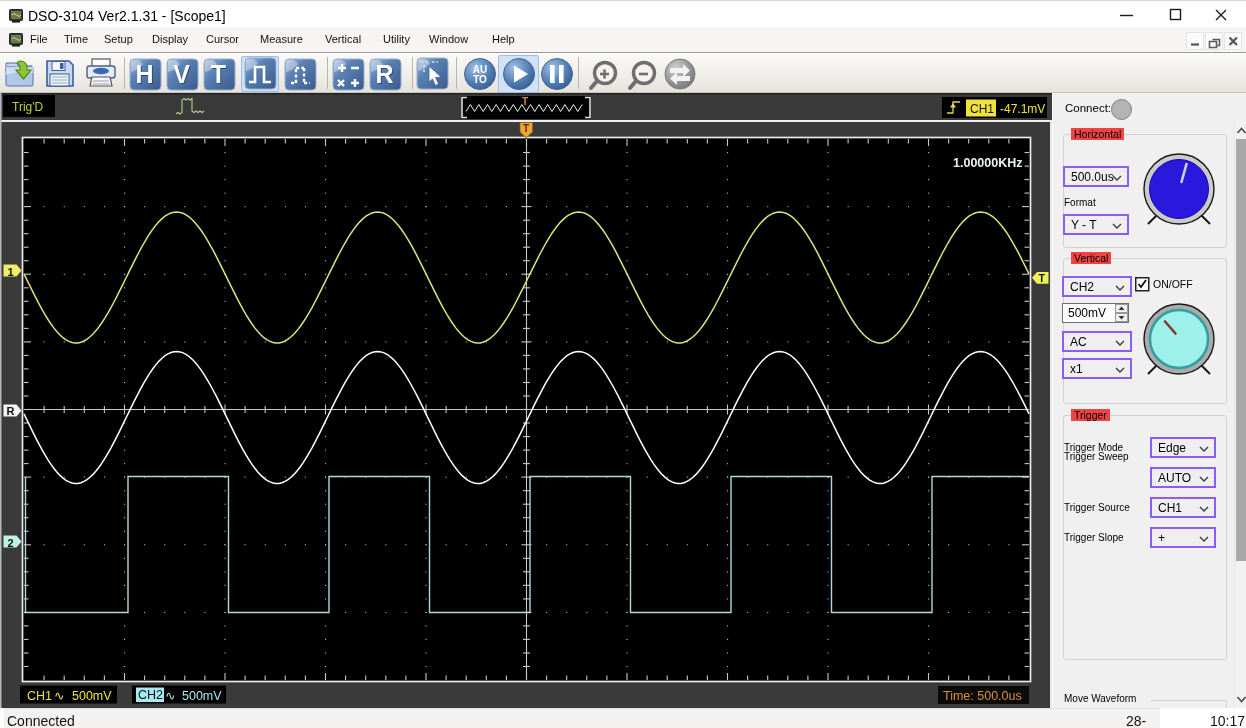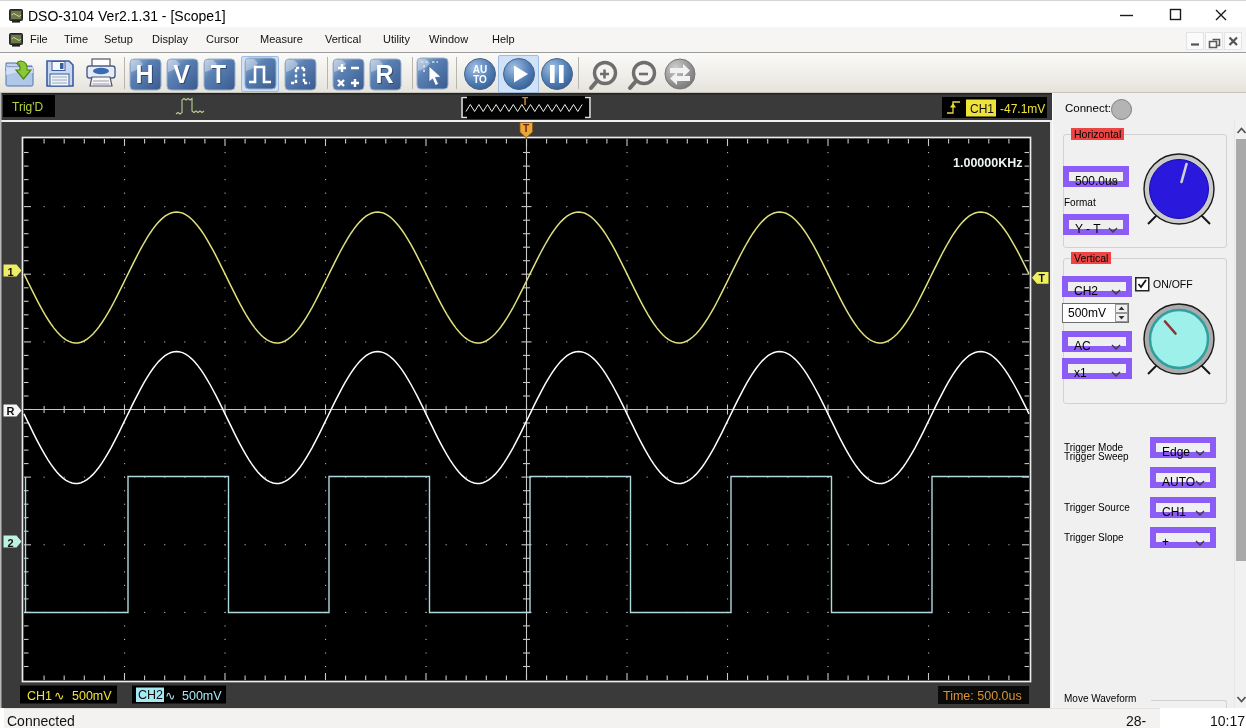--- a/index.html
+++ b/index.html
@@ -9,21 +9,21 @@
 .menubar{position:absolute;left:0;top:27px;width:1246px;height:25px;background:#f6f5f4}
 .menubar .mi{position:absolute;top:6px;font-size:11px;color:#111}
 .toolbar{position:absolute;left:0;top:52px;width:1246px;height:41px;background:linear-gradient(#fafaf8,#edebe6 70%,#e6e3dc);border-top:1px solid #9b9b9b;border-bottom:1px solid #c6c3ba}
 .tbi{position:absolute}
 .tsep{position:absolute;top:4px;width:1px;height:32px;background:#b9b5ac}
 .scope{position:absolute;left:0;top:93px}
 .rpanel{position:absolute;left:1052px;top:93px;width:194px;height:615px;background:#f0f0f0;border-left:1px solid #fdfdfd}
 .rpanel .lab{position:absolute;font-size:10px;color:#000}
 .gbox{position:absolute;border:1px solid #d2d2d2;border-radius:3px}
 .gleg{position:absolute;top:-7px;left:7px;background:#ef4444;padding:0 3px;font-size:10.5px;color:#000}
-.sel{position:absolute;height:21px;background:#efefef;border:6px solid #8b5cf6;font-size:12px;color:#000;line-height:19px;padding-left:6px}
+.sel{position:absolute;height:21px;background:#efefef;border:2px solid #8b5cf6;font-size:12px;color:#000;line-height:19px;padding-left:6px}
 .sel svg{position:absolute;right:5px;top:7px}
 .statusbar{position:absolute;left:4px;top:708px;width:1156px;height:20px;background:#f3f2f1;border-top:1px solid #e2e2e2}
 .sbtxt{position:absolute;top:4px;font-size:14px;color:#111}
 .winbtn{position:absolute;top:0}
 </style></head>
 <body>
 <div class="titlebar">
 <svg style="position:absolute;left:9px;top:8px" width="14" height="14" viewBox="0 0 14 14">
 <rect x="0.5" y="0.5" width="13" height="11" rx="1" fill="#3a3a38" stroke="#222"></rect>
 <rect x="2" y="2" width="10" height="8" fill="#6a7a4a"></rect>
@@ -1231,20 +1231,23 @@
     <div class="sel" style="left:9px;top:265px;width:70px">x1<svg width="10" height="6" viewBox="0 0 10 6">
         <path d="M1,1 L5,5 L9,1" fill="none" stroke="#3c3c3c" stroke-width="1.4"></path>
       </svg></div>
     <svg style="position:absolute;left:88px;top:208px" width="80" height="80" viewBox="0 0 80 80">
 <path d="M16,64 L7,73" stroke="#151515" stroke-width="2"></path>
 <path d="M60,64 L69,73" stroke="#151515" stroke-width="2"></path>
 <circle cx="38" cy="38" r="35" fill="#ababab" stroke="#1a1a1a" stroke-width="1.4"></circle>
 <circle cx="38" cy="38" r="29" fill="#9ef0ea" stroke="#2f9f9f" stroke-width="2.5"></circle>
 <path d="M24,20.5 L34.5,32.5" stroke="#8b3434" stroke-width="2.6" stroke-linecap="round"></path>
 </svg>
+    <div class="gbox" style="left:10px;top:322px;width:164px;height:245px">
+      <span class="gleg">Trigger</span>
+    </div>
     <span class="lab" style="left:11px;top:349px">Trigger Mode</span>
     <div class="sel" style="left:97px;top:344px;width:66px">Edge<svg width="10" height="6" viewBox="0 0 10 6">
         <path d="M1,1 L5,5 L9,1" fill="none" stroke="#3c3c3c" stroke-width="1.4"></path>
       </svg></div>
     <span class="lab" style="left:11px;top:358px">Trigger Sweep</span>
     <div class="sel" style="left:97px;top:374px;width:66px">AUTO<svg width="10" height="6" viewBox="0 0 10 6">
         <path d="M1,1 L5,5 L9,1" fill="none" stroke="#3c3c3c" stroke-width="1.4"></path>
       </svg></div>
     <span class="lab" style="left:11px;top:409px">Trigger Source</span>
     <div class="sel" style="left:97px;top:404px;width:66px">CH1<svg width="10" height="6" viewBox="0 0 10 6">

